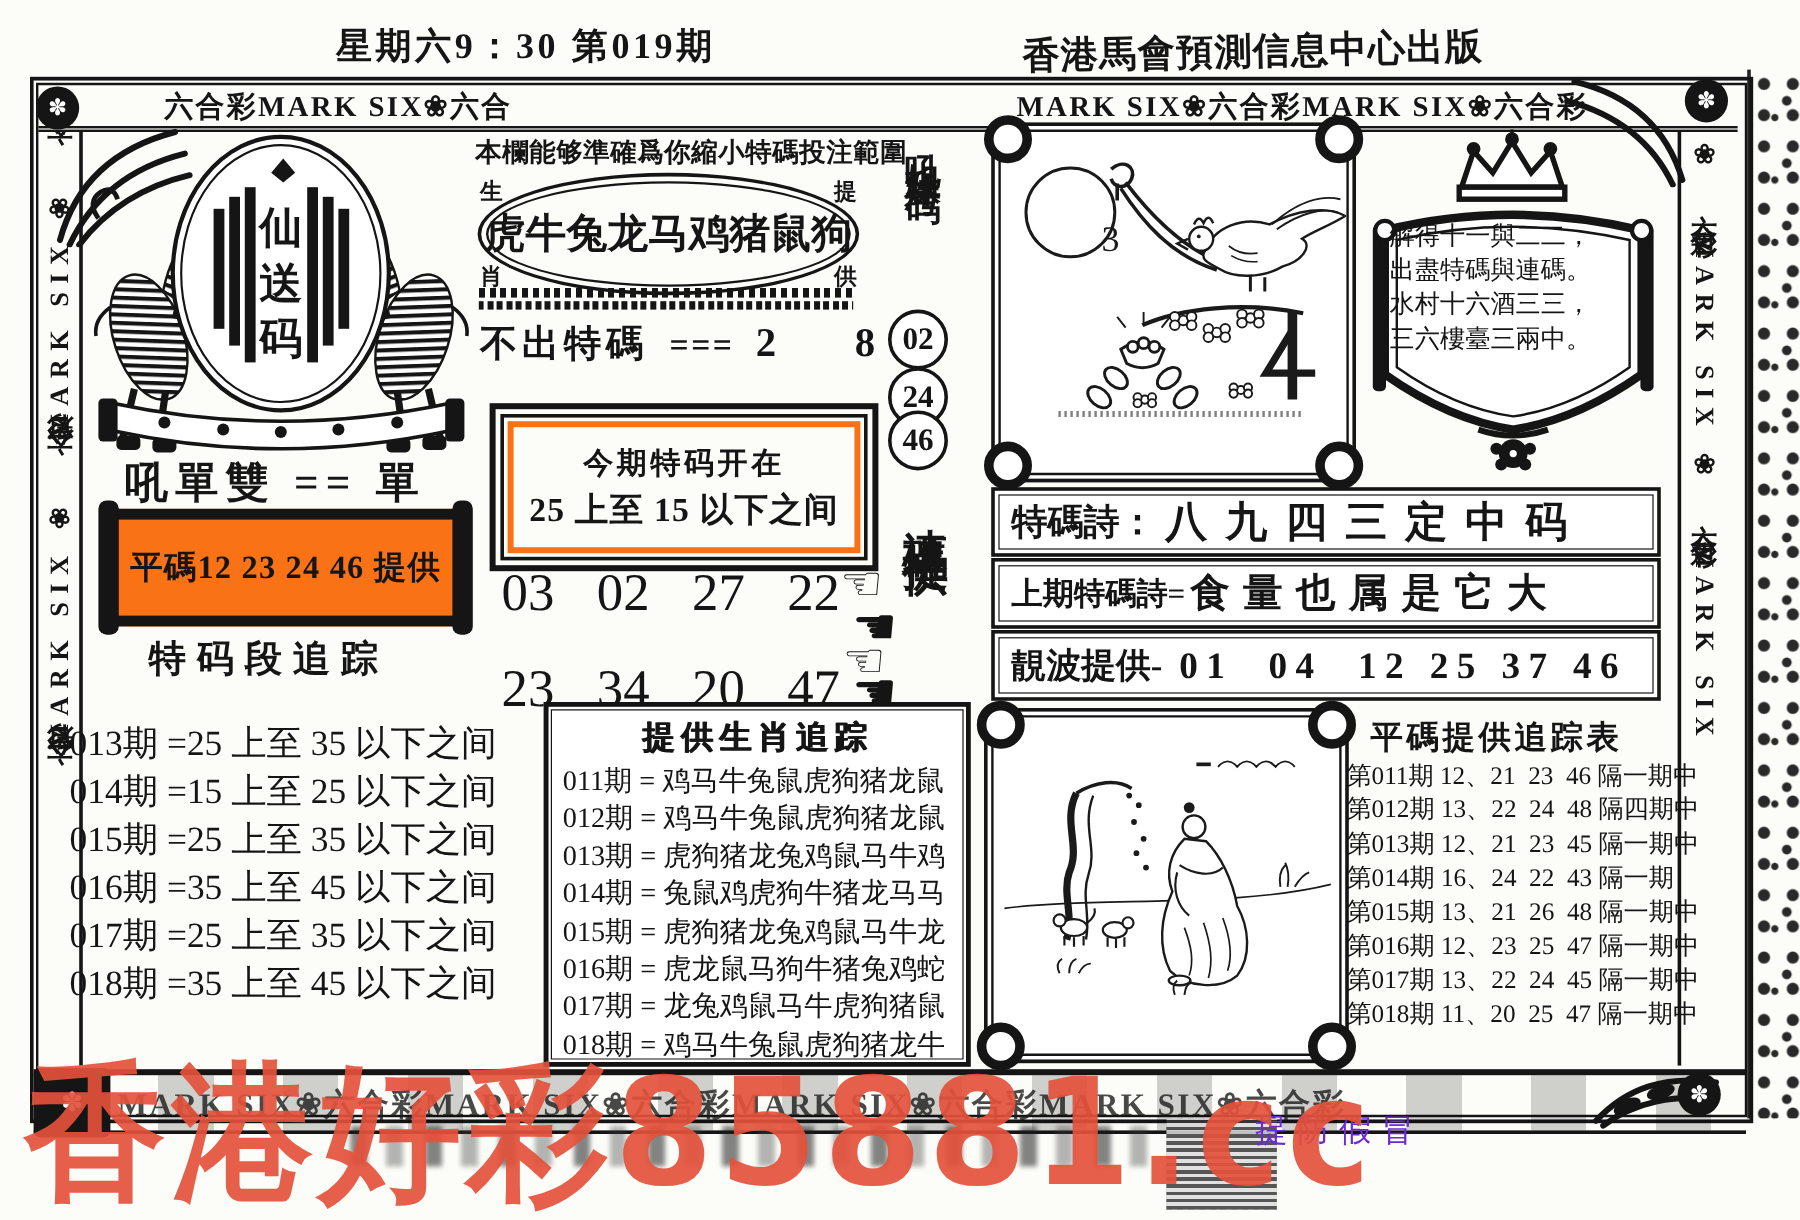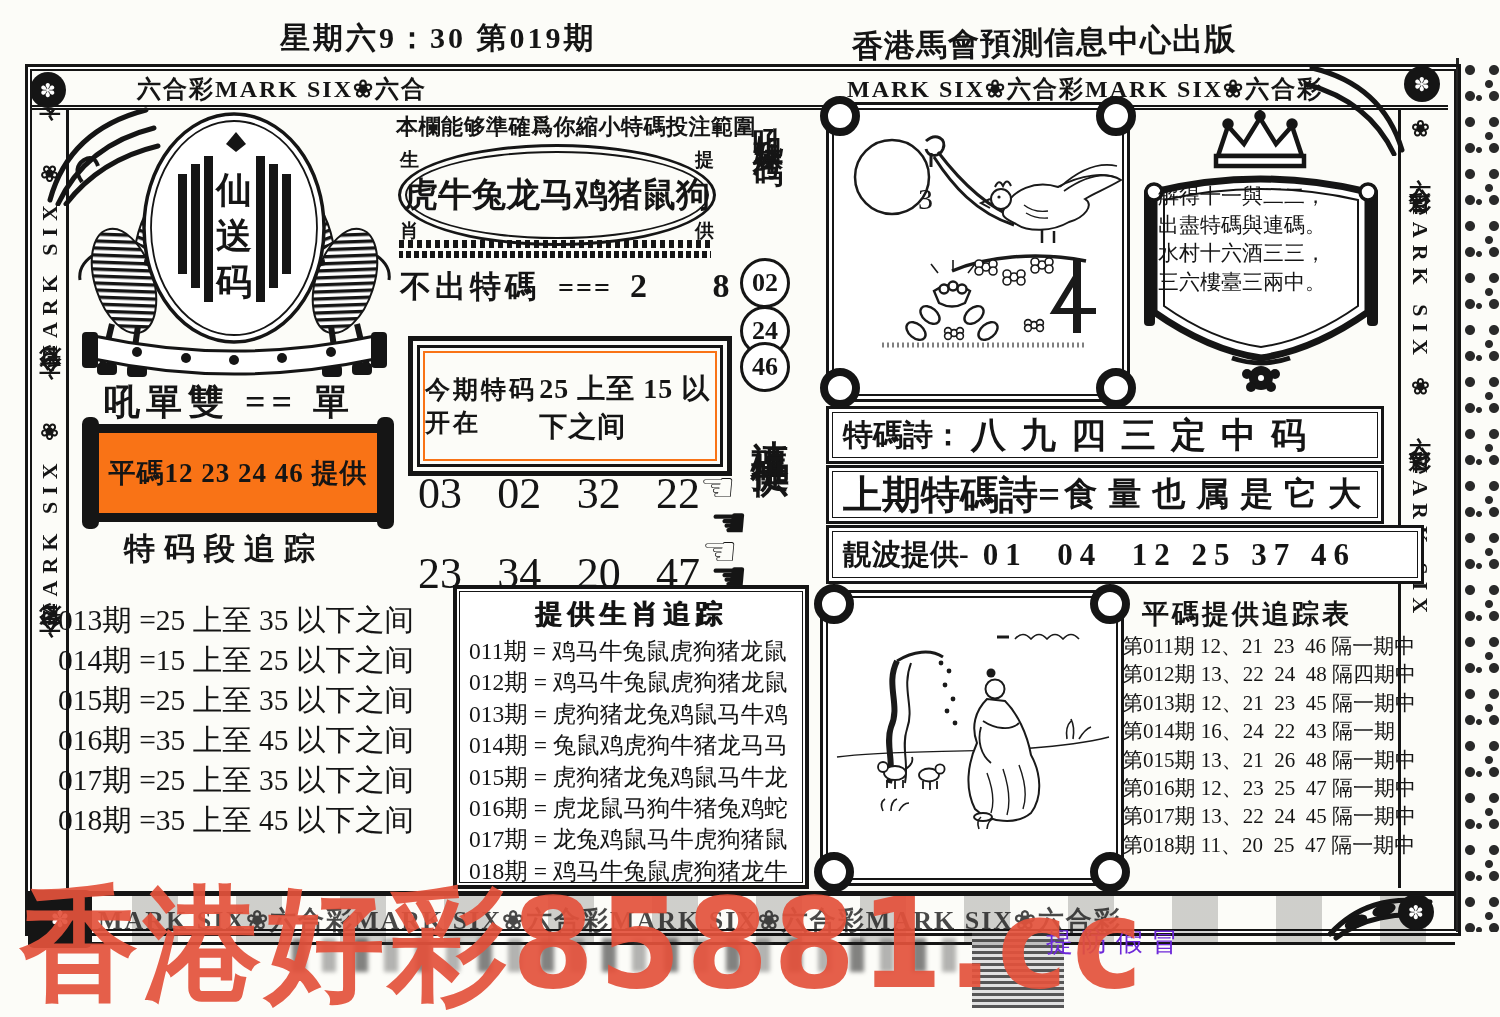--- a/index.html
+++ b/index.html
@@ -169,32 +169,32 @@
   <div class="abs chain" style="left:399px;top:240px;width:312px;height:19px;"></div>
 
   <div class="abs" style="left:400px;top:266px;display:flex;gap:18px;align-items:baseline;">
     <span class="b" style="font-size:31px;letter-spacing:4px;">不出特碼</span>
     <span class="b" style="font-size:28px;letter-spacing:2px;">===</span>
     <span class="b pre" style="font-size:34px;letter-spacing:10px;">2   8</span>
   </div>
 
   <div class="abs" style="left:408px;top:336px;width:306px;height:122px;border:5px solid #151515;padding:4px;">
     <div style="width:100%;height:100%;border:3px solid #151515;box-sizing:border-box;padding:3px;">
-      <div style="width:100%;height:100%;border:2px solid #f97316;box-sizing:border-box;
-                  display:flex;flex-direction:row;align-items:center;justify-content:center;">
+      <div style="width:100%;height:100%;border:5px solid #f97316;box-sizing:border-box;
+                  display:flex;flex-direction:column;align-items:center;justify-content:center;">
         <div class="b" style="font-size:25px;letter-spacing:3px;">今期特码开在</div>
         <div class="b" style="font-size:28px;letter-spacing:1px;margin-top:4px;">25 上至 15 以下之间</div>
       </div>
     </div>
   </div>
 
   <div class="abs" style="left:418px;top:468px;width:282px;display:flex;justify-content:space-between;font-size:44px;">
     <span>03</span>
     <span>02</span>
-    <span>32</span>
+    <span>27</span>
     <span>22</span>
   </div>
   <div class="abs" style="left:418px;top:548px;width:282px;display:flex;justify-content:space-between;font-size:44px;">
     <span>23</span>
     <span>34</span>
     <span>20</span>
     <span>47</span>
   </div>
   <div class="hand" style="left:700px;top:464px;font-size:40px;">☜</div>
   <div class="hand" style="left:710px;top:498px;font-size:42px;">☚</div>
@@ -340,25 +340,25 @@
   </div>
 
   <div class="row-frame" style="left:826px;top:406px;width:552px;height:52px;">
     <div class="row-inner">
       <span class="b" style="font-size:30px;">特碼詩：</span>
       <span class="b" style="font-size:35px;letter-spacing:15px;margin-left:8px;">八九四三定中码</span>
     </div>
   </div>
   <div class="row-frame" style="left:826px;top:465px;width:552px;height:53px;">
     <div class="row-inner">
-      <span class="b" style="font-size:39px;">上期特碼詩=</span>
+      <span class="b" style="font-size:26px;">上期特碼詩=</span>
       <span class="b" style="font-size:33px;letter-spacing:11px;margin-left:4px;">食量也属是它大</span>
     </div>
   </div>
-  <div class="row-frame" style="left:826px;top:525px;width:552px;height:53px;padding-left:40px;">
+  <div class="row-frame" style="left:826px;top:525px;width:552px;height:53px;">
     <div class="row-inner">
       <span class="b" style="font-size:29px;">靚波提供-</span>
       <span class="b pre" style="font-size:31px;letter-spacing:7px;margin-left:14px;">01  04  12 25 37 46</span>
     </div>
   </div>
 
   <div class="abs frame2" style="left:820px;top:590px;width:298px;height:290px;">
     <div class="ring" style="left:-9px;top:-9px;"></div>
     <div class="ring" style="right:-9px;top:-9px;"></div>
     <div class="ring" style="left:-9px;bottom:-9px;"></div>

